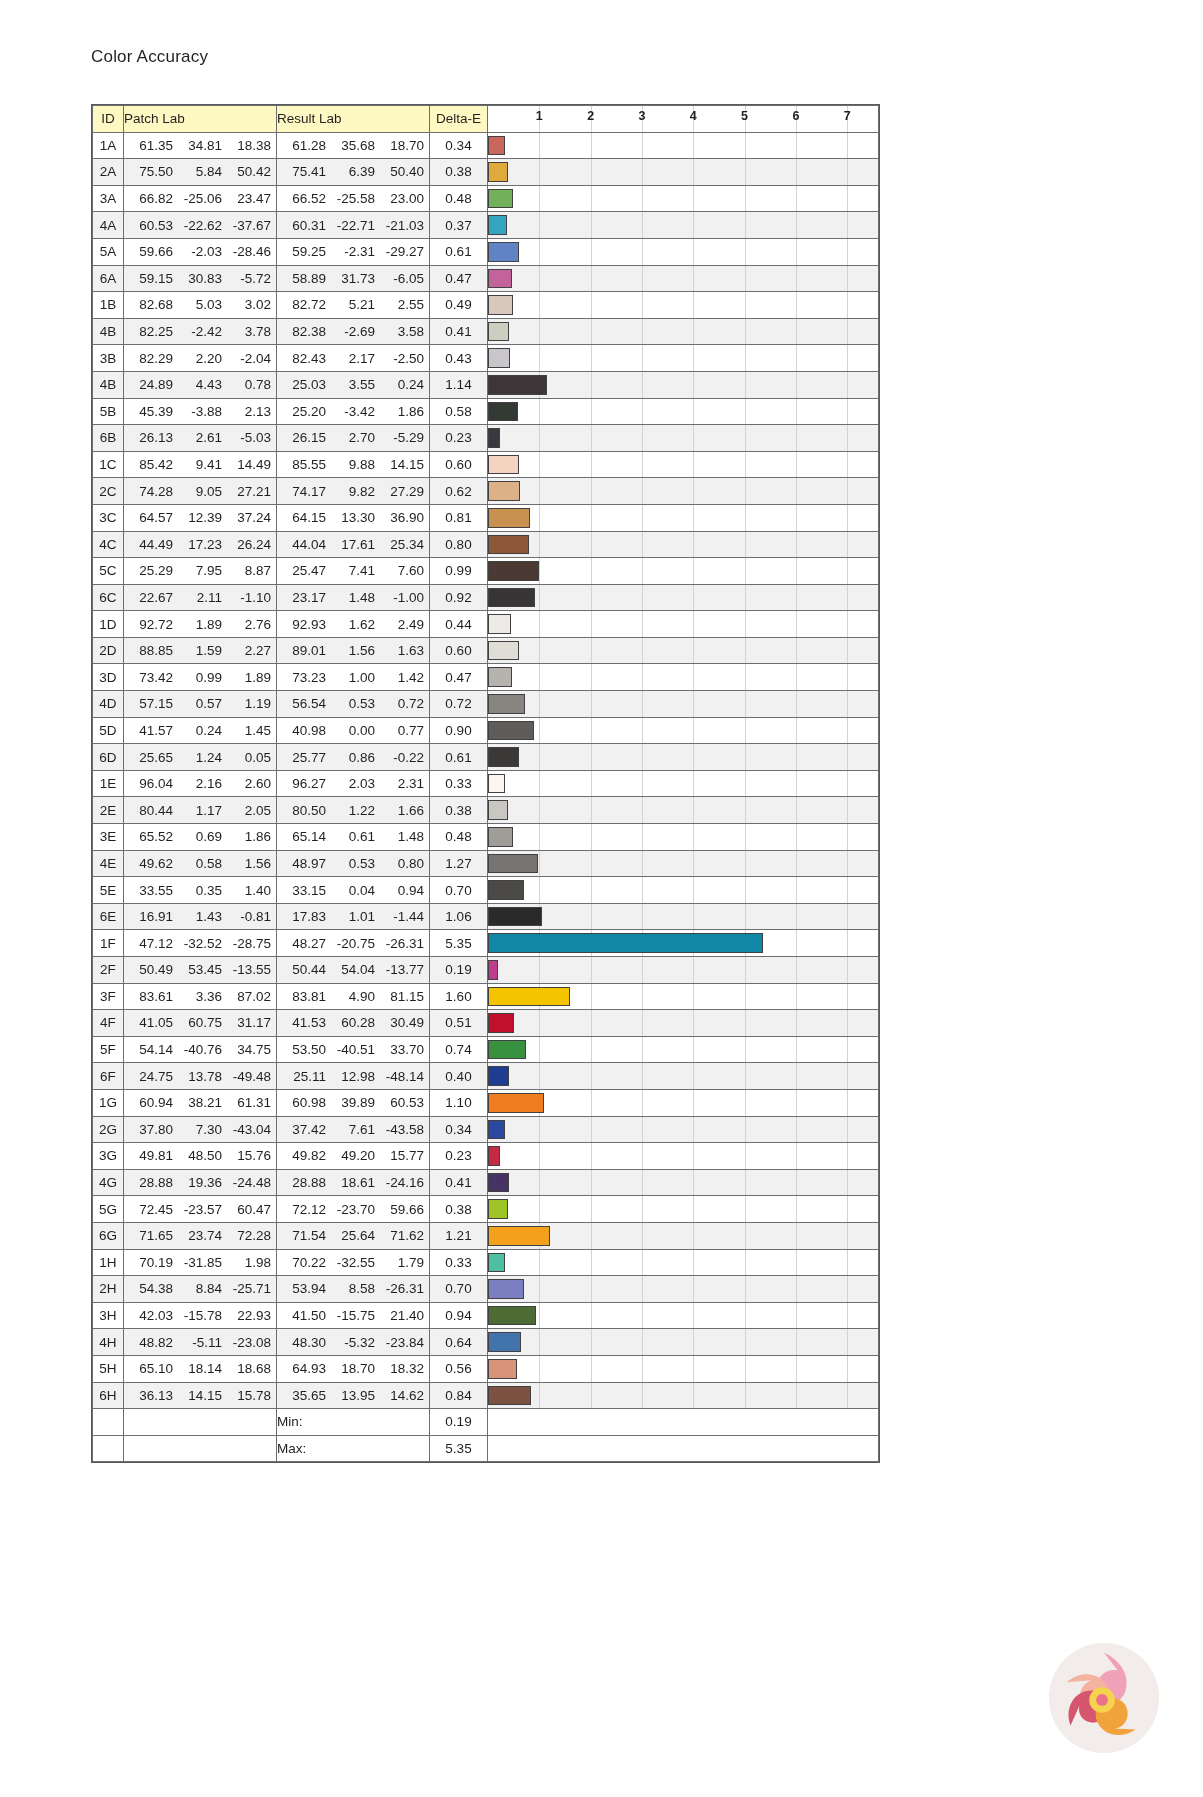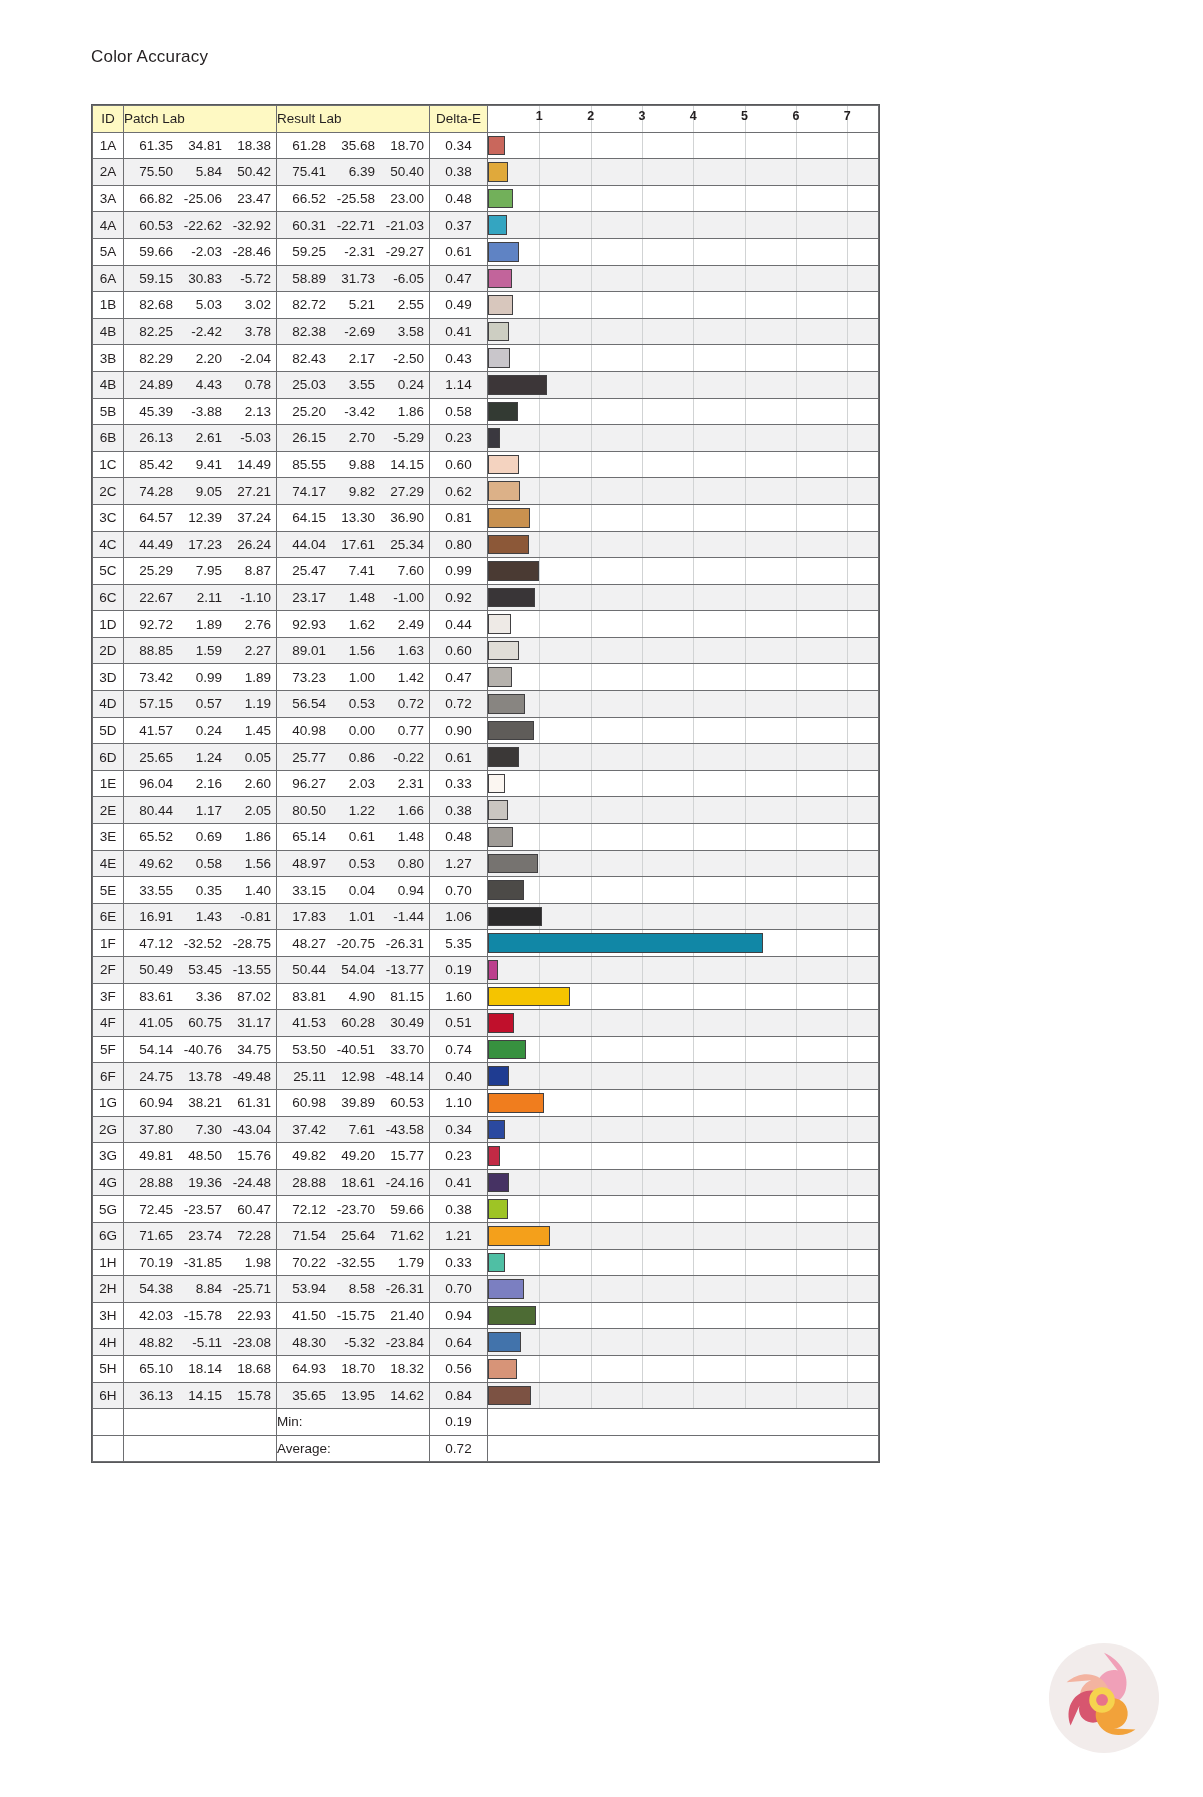--- a/index.html
+++ b/index.html
@@ -233,21 +233,21 @@
               <div class="axisline" style="left:92.10526315789474%"></div>
               <div class="bar" style="width:6.315789473684211%;background:#72b05a"></div>
             </td>
           </tr>
           <tr class="alt">
             <td class="col-id">4A</td>
             <td class="col-lab">
               <div class="labcell">
                 <span class="l">60.53</span>
                 <span class="a">-22.62</span>
-                <span class="b">-32.92</span>
+                <span class="b">-37.67</span>
               </div>
             </td>
             <td class="col-lab">
               <div class="labcell">
                 <span class="l">60.31</span>
                 <span class="a">-22.71</span>
                 <span class="b">-21.03</span>
               </div>
             </td>
             <td class="col-de">0.37</td>
@@ -1497,22 +1497,22 @@
           <tr class="stats-row">
             <td class="col-id blank-cell"></td>
             <td class="col-lab blank-cell"></td>
             <td class="col-lab stat-label">Min:</td>
             <td class="col-de">0.19</td>
             <td class="col-bar"></td>
           </tr>
           <tr class="stats-row">
             <td class="col-id blank-cell"></td>
             <td class="col-lab blank-cell"></td>
-            <td class="col-lab stat-label">Average:</td>
-            <td class="col-de">0.72</td>
+            <td class="col-lab stat-label">Max:</td>
+            <td class="col-de">5.35</td>
             <td class="col-bar"></td>
           </tr>
         </tbody>
     </table>
   </div>
 
   <svg id="logo" viewBox="0 0 120 120">
     <circle cx="60" cy="60" r="56" fill="#f2eceb"></circle>
     <path d="M60 14c18 8 26 24 22 38-3 11-14 16-22 12-8-4-10-14-6-22 4-8 12-12 20-10" fill="#f0a0b8"></path>
     <path d="M22 44c14-12 32-10 40 2 7 10 3 22-6 26-9 4-18-1-20-10-2-9 3-17 11-20" fill="#f3b3a0"></path>

